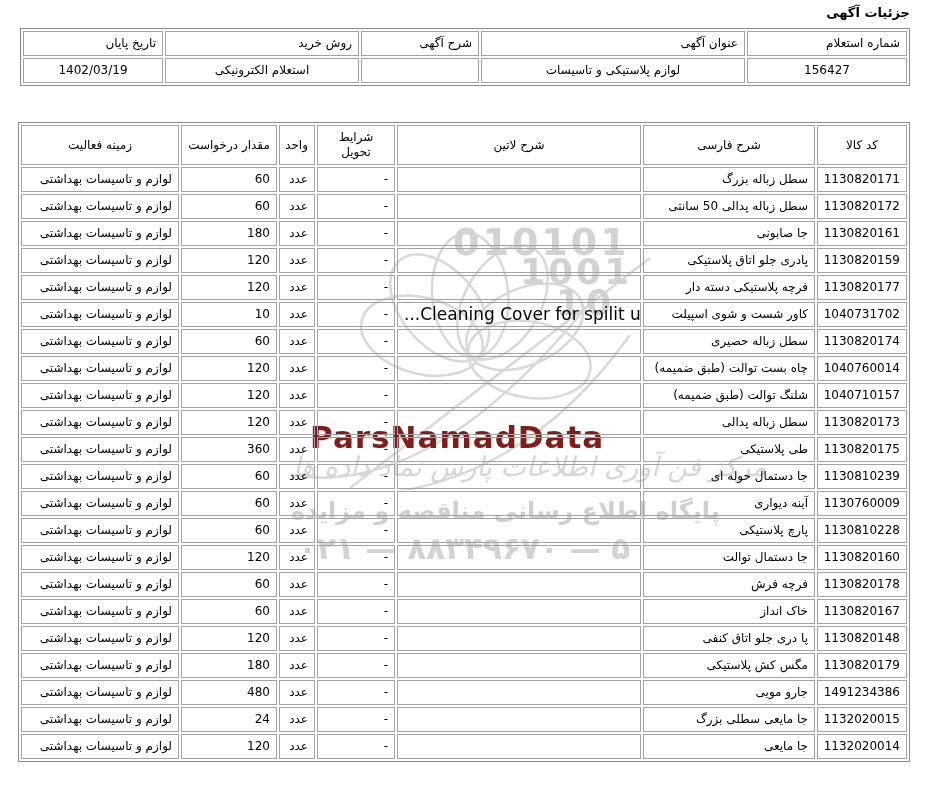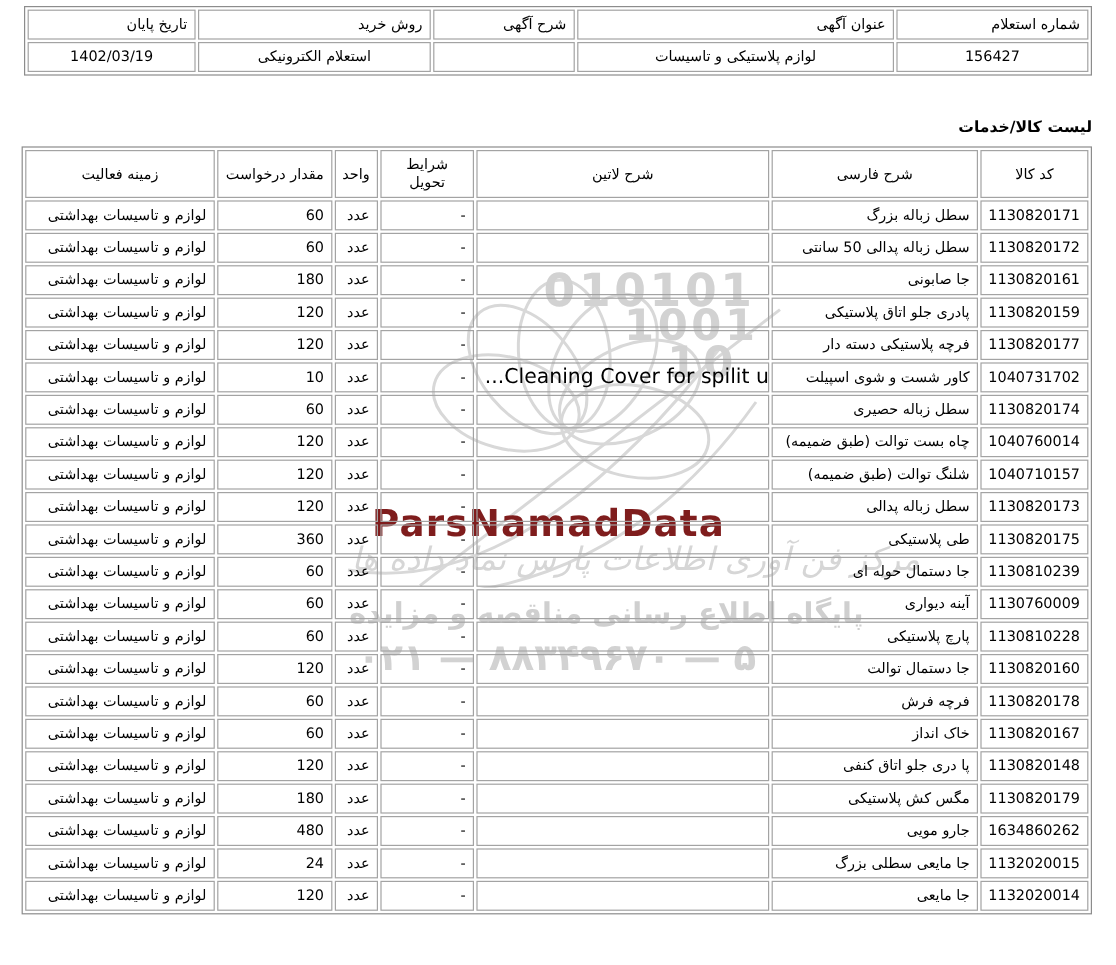--- a/index.html
+++ b/index.html
@@ -56,20 +56,21 @@
   <div class="wm wm-bin2">1001</div>
   <div class="wm wm-bin3">10</div>
   <div class="wm wm-brand">ParsNamadData</div>
   <div class="wm wm-script">مرکز فن آوری اطلاعات پارس نماد داده ها</div>
   <div class="wm wm-tagline">پایگاه اطلاع رسانی مناقصه و مزایده</div>
   <div class="wm wm-phone">۰۲۱ — ۸۸۳۴۹۶۷۰ — ۵</div>
 </div>
 
 <div class="content">
 
+  <div class="sec-title">جزئیات آگهی</div>
 
   <table id="ad-table">
     <colgroup>
       <col style="width:160px">
         <col style="width:264px">
         <col style="width:118px">
       <col style="width:194px">
         <col style="width:140px">
     </colgroup>
     <thead>
@@ -85,21 +86,20 @@
         <tr id="ad-vals">
           <td>156427</td>
           <td>لوازم پلاستیکی و تاسیسات</td>
           <td></td>
           <td>استعلام الکترونیکی</td>
           <td>1402/03/19</td>
         </tr>
       </tbody>
   </table>
 
-  <div class="sec-title">لیست کالا/خدمات</div>
 
   <table id="items-table">
     <colgroup>
       <col style="width:90px">
         <col style="width:172px">
         <col style="width:244px">
         <col style="width:78px">
       <col style="width:36px">
         <col style="width:96px">
         <col style="width:158px">
@@ -281,21 +281,21 @@
         <tr>
           <td>1130820179</td>
           <td>مگس کش پلاستیکی</td>
           <td class="ltr"></td>
           <td>-</td>
           <td>عدد</td>
           <td>180</td>
           <td>لوازم و تاسیسات بهداشتی</td>
         </tr>
         <tr>
-          <td>1634860262</td>
+          <td>1491234386</td>
           <td>جارو مویی</td>
           <td class="ltr"></td>
           <td>-</td>
           <td>عدد</td>
           <td>480</td>
           <td>لوازم و تاسیسات بهداشتی</td>
         </tr>
         <tr>
           <td>1132020015</td>
           <td>جا مایعی سطلی بزرگ</td>

